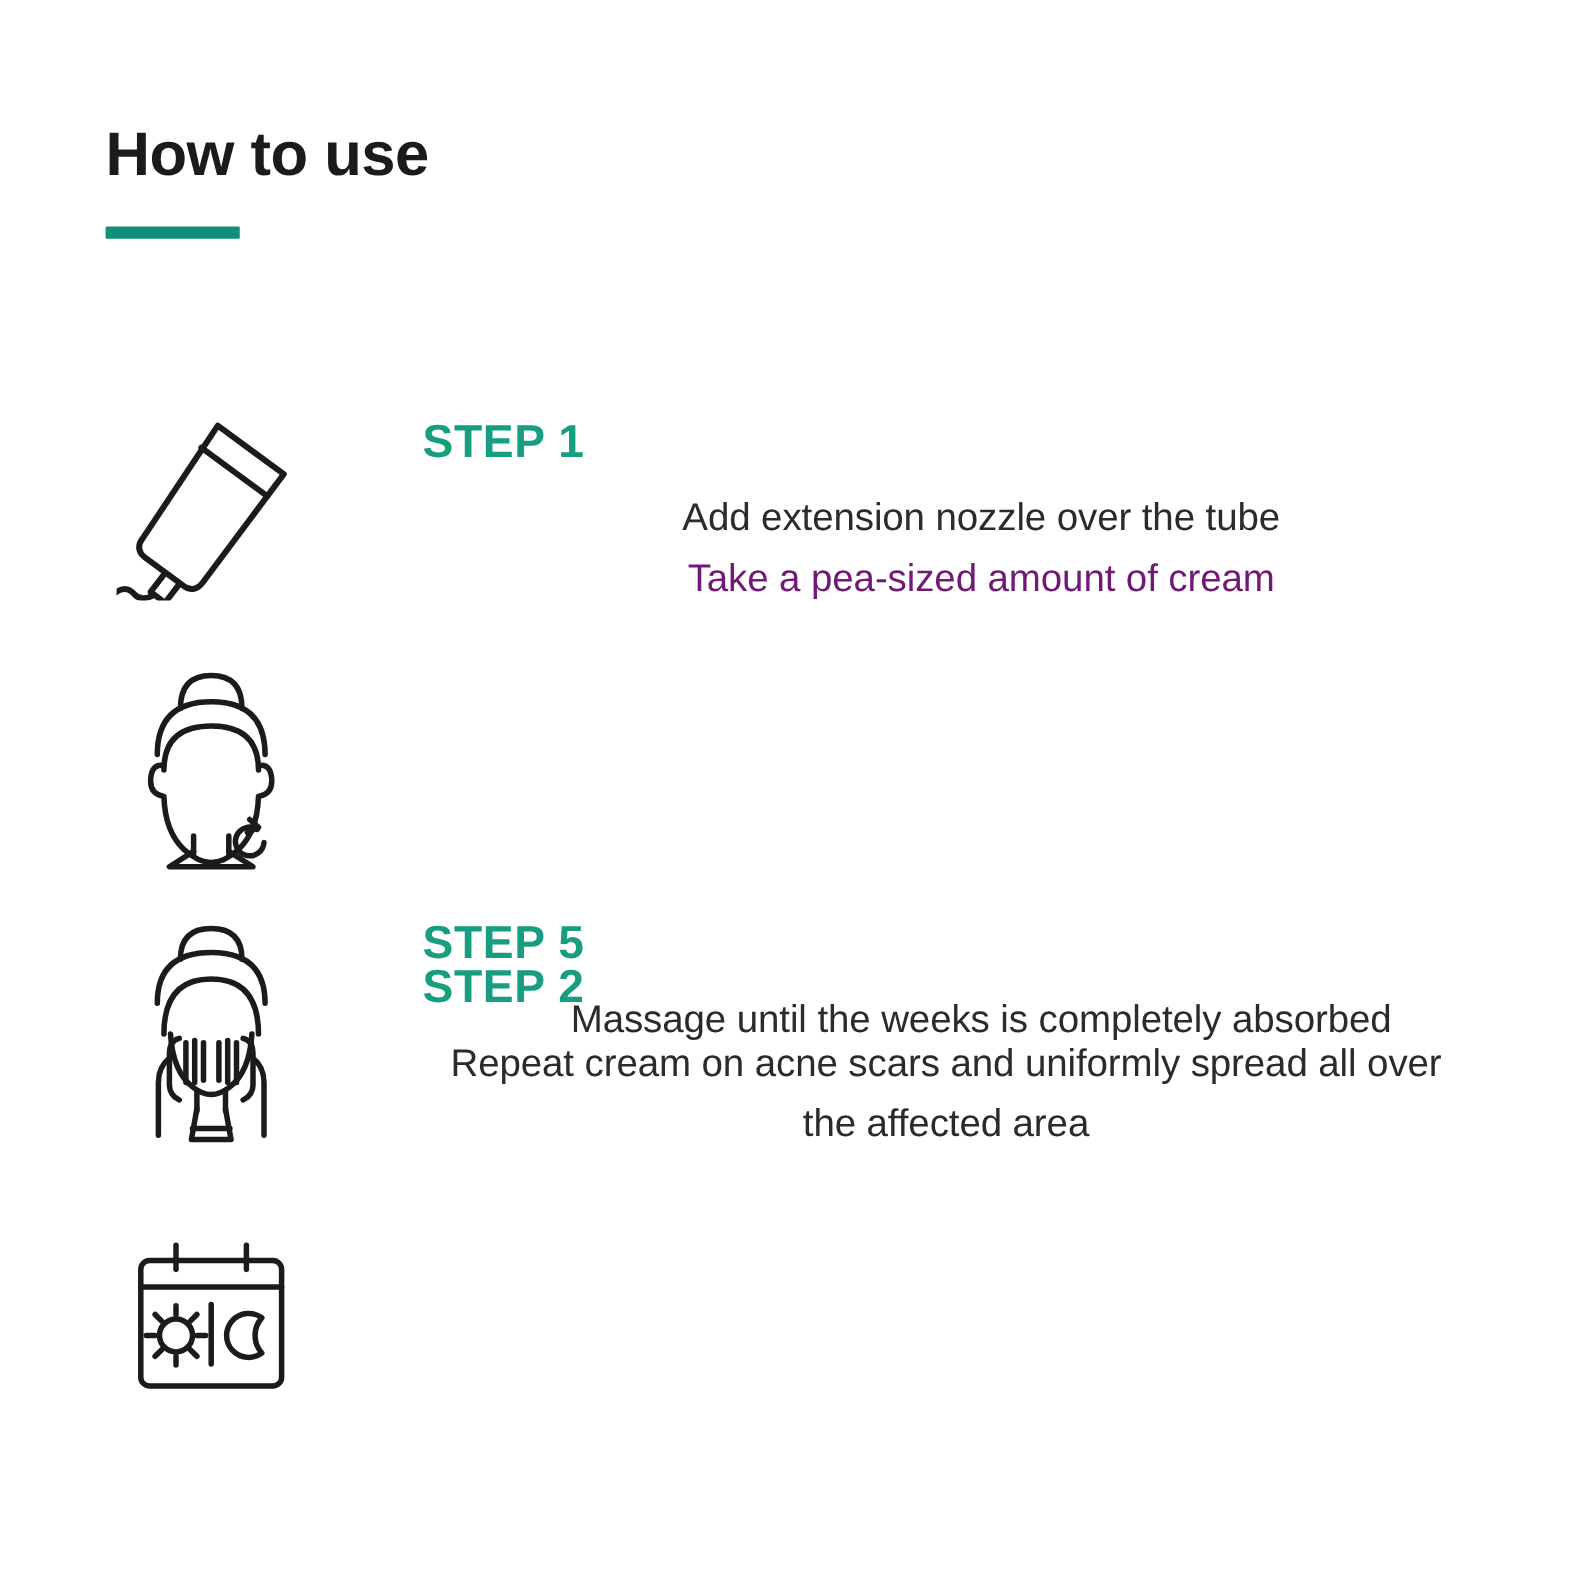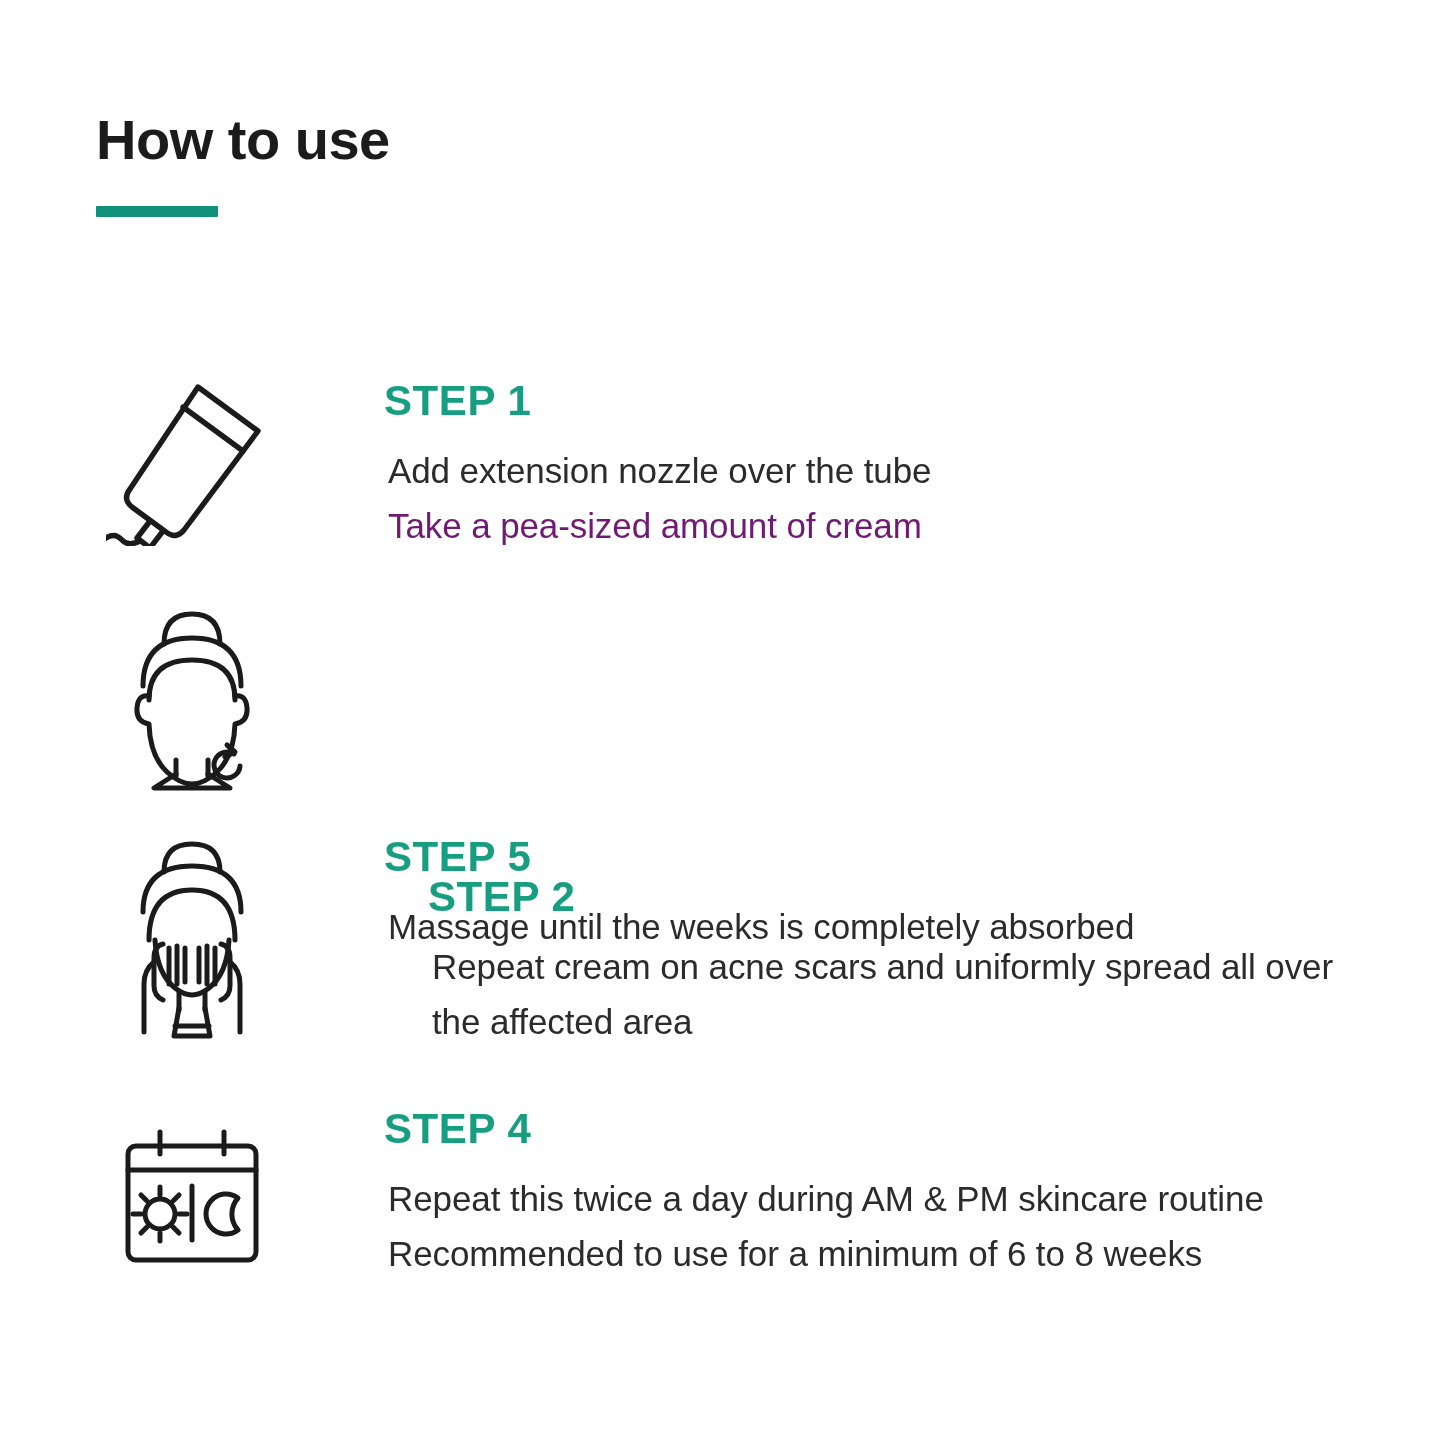--- a/index.html
+++ b/index.html
@@ -52,21 +52,21 @@
     top: 352px;
     width: 1440px;
   }
   .step-row {
     position: relative;
     display: flex;
     align-items: flex-start;
     width: 1440px;
   }
   .step-row.r1 { height: 246px; }
-  .step-row.r2 { height: 238px; gap: 44px; }
+  .step-row.r2 { height: 238px; }
   .step-row.r3 { height: 272px; }
   .step-row.r4 { height: 200px; }
 
   .icon-cell {
     width: 384px;
     flex: 0 0 384px;
     display: flex;
     justify-content: center;
     align-items: flex-start;
     padding-top: 22px;
@@ -88,21 +88,22 @@
   }
   .step-label {
     font-size: 42px;
     font-weight: 700;
     color: #179d7f;
     letter-spacing: 0.6px;
     line-height: 1;
     margin: 0 0 22px 0;
   }
   .step-lines {
-    margin: 4px;
+    margin: 16px;
+    text-align: center;
   }
   .step-line {
     font-size: 35px;
     color: #2b2b2b;
     line-height: 1.56;
     letter-spacing: -0.1px;
     white-space: nowrap;
   }
   .step-line.wrap {
     white-space: normal;
@@ -235,23 +236,16 @@
             <circle cx="46" cy="86" r="15"></circle>
             <path d="M46 59 L46 67 M46 105 L46 113
                      M19 86 L27 86 M65 86 L73 86
                      M27 67 L33 73 M59 99 L65 105
                      M65 67 L59 73 M33 99 L27 105"></path>
 
             <path d="M124 70 a20 20 0 1 0 0 32 a24 24 0 0 1 0 -32 z"></path>
           </svg>
         </span>
       </div>
-      <div class="text-cell">
-        <div class="step-label" style="color: rgb(23, 157, 127);">STEP 4</div>
-        <div class="step-lines">
-          <div class="step-line" style="color: rgb(43, 43, 43);">Repeat this twice a day during AM &amp; PM skincare routine</div>
-          <div class="step-line" style="color: rgb(43, 43, 43);">Recommended to use for a minimum of 6 to 8 weeks</div>
-        </div>
-      </div>
     </div>
 
   </div>
 </div>
 
 </body></html>

